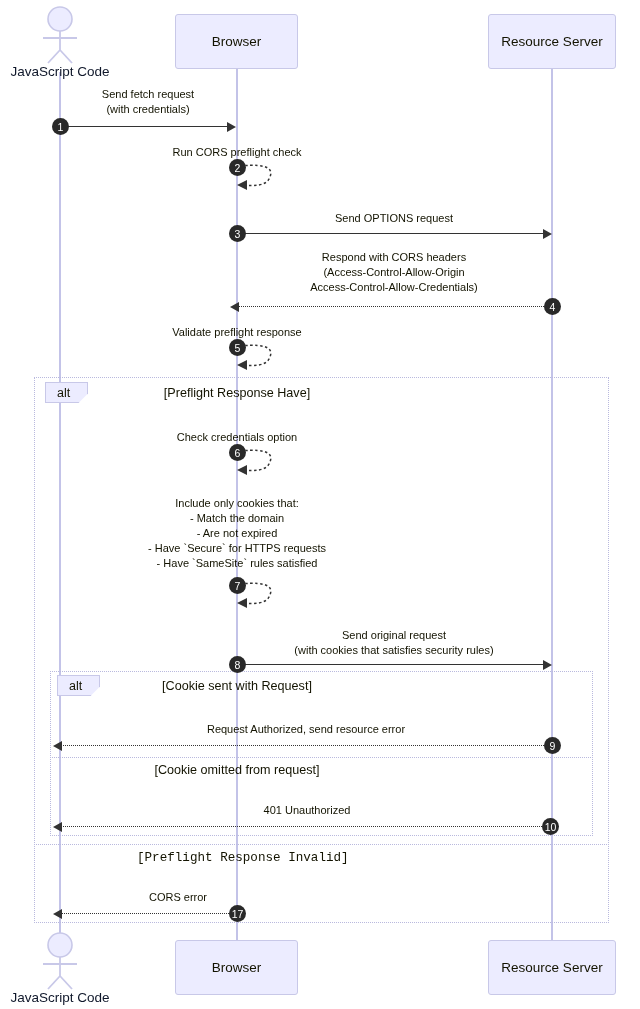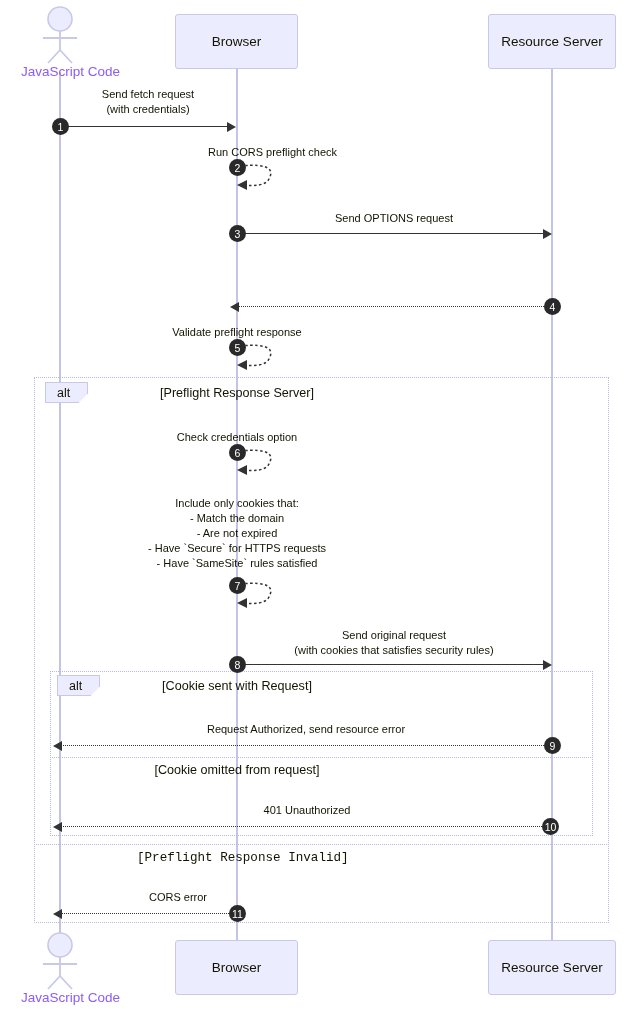--- a/index.html
+++ b/index.html
@@ -35,22 +35,22 @@
     font-size: 13.5px;
     color: #131300;
     box-sizing: border-box;
   }
   .actor {
     position: absolute;
   }
   .actor-label {
     position: absolute;
     font-size: 13.5px;
-    color: #8b5cf6;
-    text-align: right;
+    color: #0f172a;
+    text-align: center;
     white-space: nowrap;
   }
   .msg-text {
     position: absolute;
     font-size: 11px;
     color: #131300;
     text-align: center;
     white-space: pre;
     line-height: 15px;
   }
@@ -151,52 +151,55 @@
   <div class="participant-box" style="left:488px; top:14px; width:128px; height:55px;">
     <span>Resource Server</span>
   </div>
 
   <div class="msg-text" style="left:58px; top:87px; width:180px;">Send fetch request
 (with credentials)</div>
   <div class="arrow-line" style="left:60px; top:126px; width:167px;"></div>
   <div class="arrowhead right" style="left:227px; top:122px;"></div>
   <div class="seq-num" style="left:52px; top:118px;">1</div>
 
-  <div class="msg-text" style="left:137px; top:145px; width:200px;text-align:right;">Run CORS preflight check</div>
+  <div class="msg-text" style="left:137px; top:145px; width:200px;">Run CORS preflight check</div>
   <div class="selfloop" style="left:236px; top:160px;">
     <svg width="48" height="32" viewBox="0 0 48 32">
       <path d="M 4 6 C 34 3, 38 10, 33 19 C 29 26, 18 26, 6 25" fill="none" stroke="#333333" stroke-width="1.5" stroke-dasharray="2.5,2.5"></path>
       <polygon points="11,20 11,30 1,25" fill="#333333"></polygon>
     </svg>
   </div>
   <div class="seq-num" style="left:229px; top:159px;">2</div>
 
   <div class="msg-text" style="left:294px; top:211px; width:200px;">Send OPTIONS request</div>
   <div class="arrow-line" style="left:237px; top:233px; width:306px;"></div>
   <div class="arrowhead right" style="left:543px; top:229px;"></div>
   <div class="seq-num" style="left:229px; top:225px;">3</div>
 
+  <div class="msg-text" style="left:244px; top:250px; width:300px;">Respond with CORS headers
+(Access-Control-Allow-Origin
+Access-Control-Allow-Credentials)</div>
   <div class="arrow-line dotted" style="left:238px; top:306px; width:308px;"></div>
   <div class="arrowhead left" style="left:230px; top:302px;"></div>
   <div class="seq-num" style="left:544px; top:298px;">4</div>
 
   <div class="msg-text" style="left:137px; top:325px; width:200px;">Validate preflight response</div>
   <div class="selfloop" style="left:236px; top:340px;">
     <svg width="48" height="32" viewBox="0 0 48 32">
       <path d="M 4 6 C 34 3, 38 10, 33 19 C 29 26, 18 26, 6 25" fill="none" stroke="#333333" stroke-width="1.5" stroke-dasharray="2.5,2.5"></path>
       <polygon points="11,20 11,30 1,25" fill="#333333"></polygon>
     </svg>
   </div>
   <div class="seq-num" style="left:229px; top:339px;">5</div>
 
   <div class="alt-frame" style="left:34px; top:377px; width:575px; height:546px;"></div>
   <div class="alt-tag" style="left:45px; top:382px; width:43px; height:21px;">
     <span>alt</span>
   </div>
-  <div class="alt-cond" style="left:137px; top:386px; width:200px;">[Preflight Response Server]</div>
+  <div class="alt-cond" style="left:137px; top:386px; width:200px;">[Preflight Response Have]</div>
 
   <div class="msg-text" style="left:137px; top:430px; width:200px;">Check credentials option</div>
   <div class="selfloop" style="left:236px; top:445px;">
     <svg width="48" height="32" viewBox="0 0 48 32">
       <path d="M 4 6 C 34 3, 38 10, 33 19 C 29 26, 18 26, 6 25" fill="none" stroke="#333333" stroke-width="1.5" stroke-dasharray="2.5,2.5"></path>
       <polygon points="11,20 11,30 1,25" fill="#333333"></polygon>
     </svg>
   </div>
   <div class="seq-num" style="left:229px; top:444px;">6</div>
 
@@ -237,21 +240,21 @@
   <div class="arrow-line dotted" style="left:61px; top:826px; width:485px;"></div>
   <div class="arrowhead left" style="left:53px; top:822px;"></div>
   <div class="seq-num" style="left:542px; top:818px;">10</div>
 
   <div class="alt-divider" style="left:34px; top:844px; width:575px;"></div>
   <div class="alt-cond" style="left:137px; top:851px; width:200px;font-family:Liberation Mono, monospace;">[Preflight Response Invalid]</div>
 
   <div class="msg-text" style="left:88px; top:890px; width:180px;">CORS error</div>
   <div class="arrow-line dotted" style="left:61px; top:913px; width:170px;"></div>
   <div class="arrowhead left" style="left:53px; top:909px;"></div>
-  <div class="seq-num" style="left:229px; top:905px;">11</div>
+  <div class="seq-num" style="left:229px; top:905px;">17</div>
 
   <div class="actor" style="left:38px; top:932px; width:44px; height:58px;">
     <svg width="44" height="58" viewBox="0 0 44 58">
       <circle cx="22" cy="13" r="12" fill="#ECECFF" stroke="#C8C8E8" stroke-width="1.6"></circle>
       <line x1="22" y1="25" x2="22" y2="44" stroke="#C8C8E8" stroke-width="1.8"></line>
       <line x1="5" y1="32" x2="39" y2="32" stroke="#C8C8E8" stroke-width="1.8"></line>
       <line x1="22" y1="44" x2="10" y2="57" stroke="#C8C8E8" stroke-width="1.8"></line>
       <line x1="22" y1="44" x2="34" y2="57" stroke="#C8C8E8" stroke-width="1.8"></line>
     </svg>
   </div>

